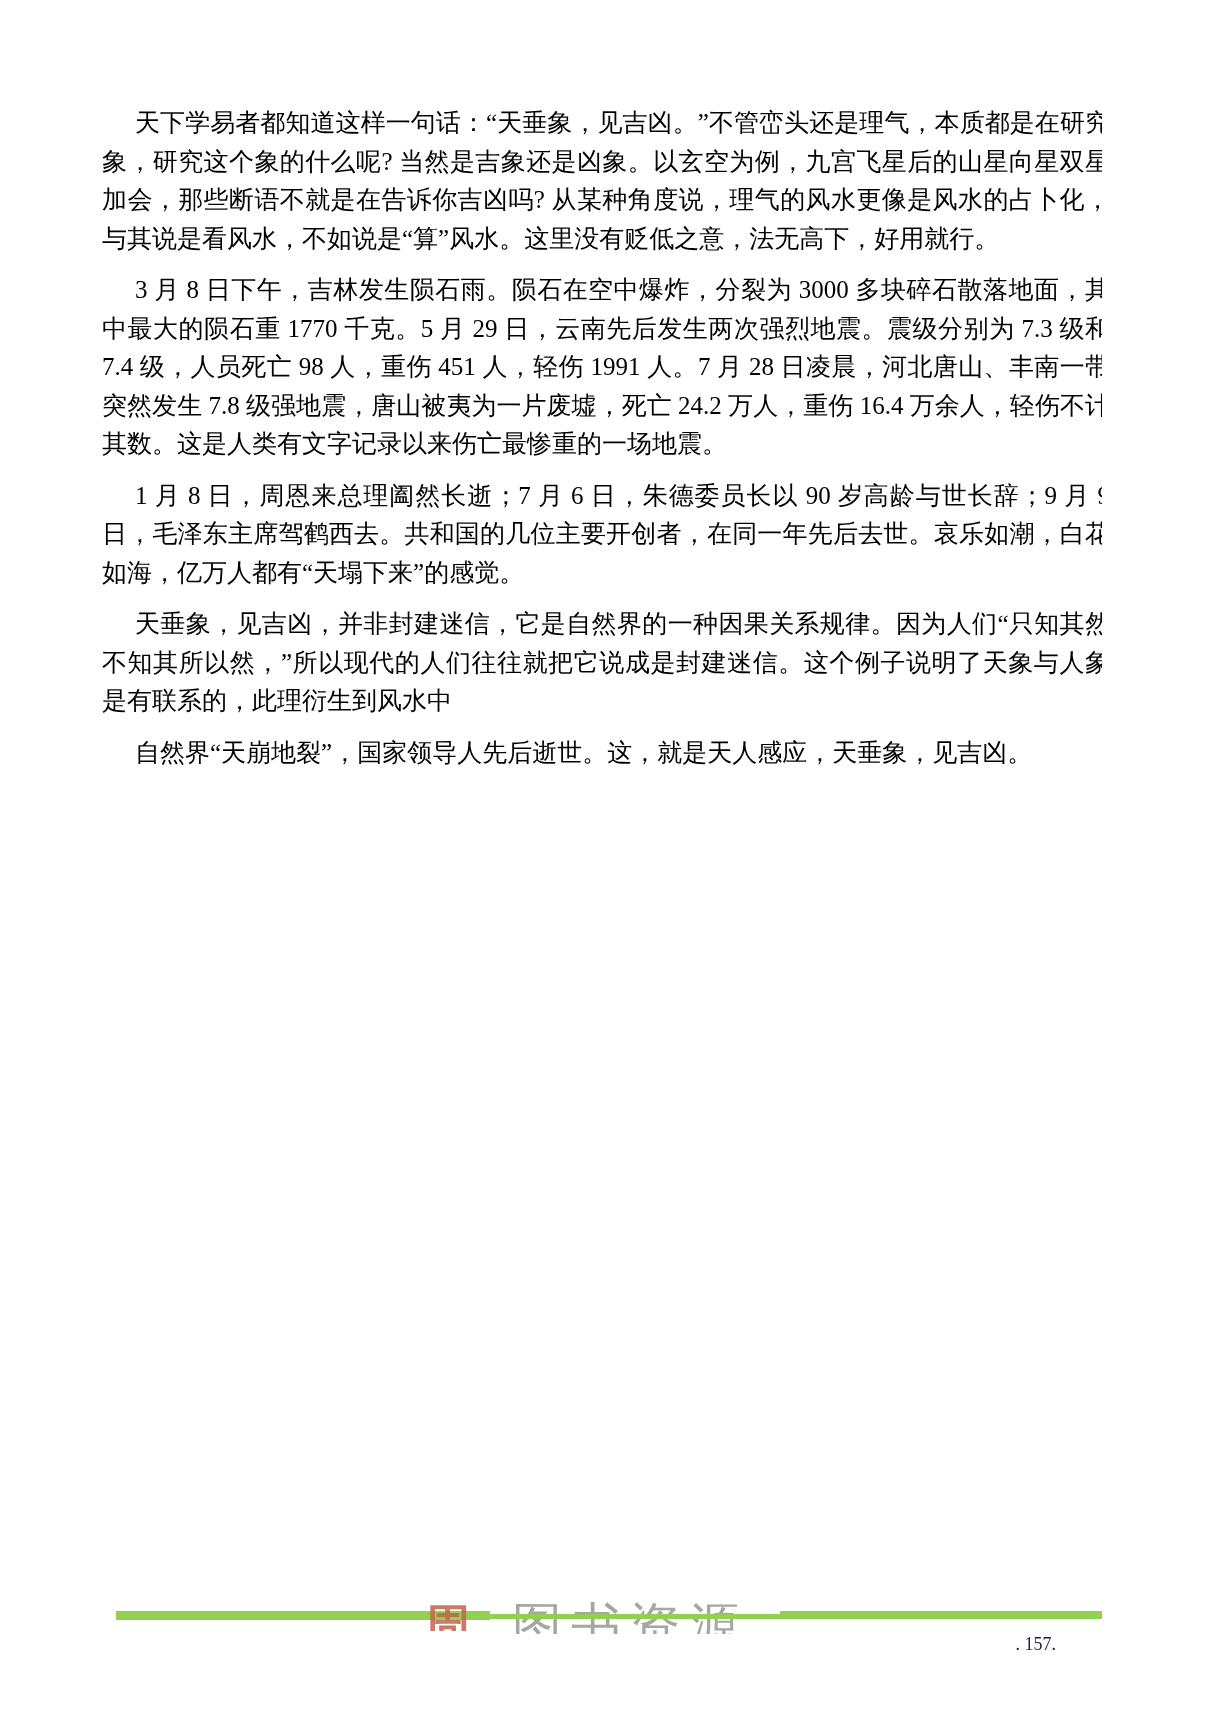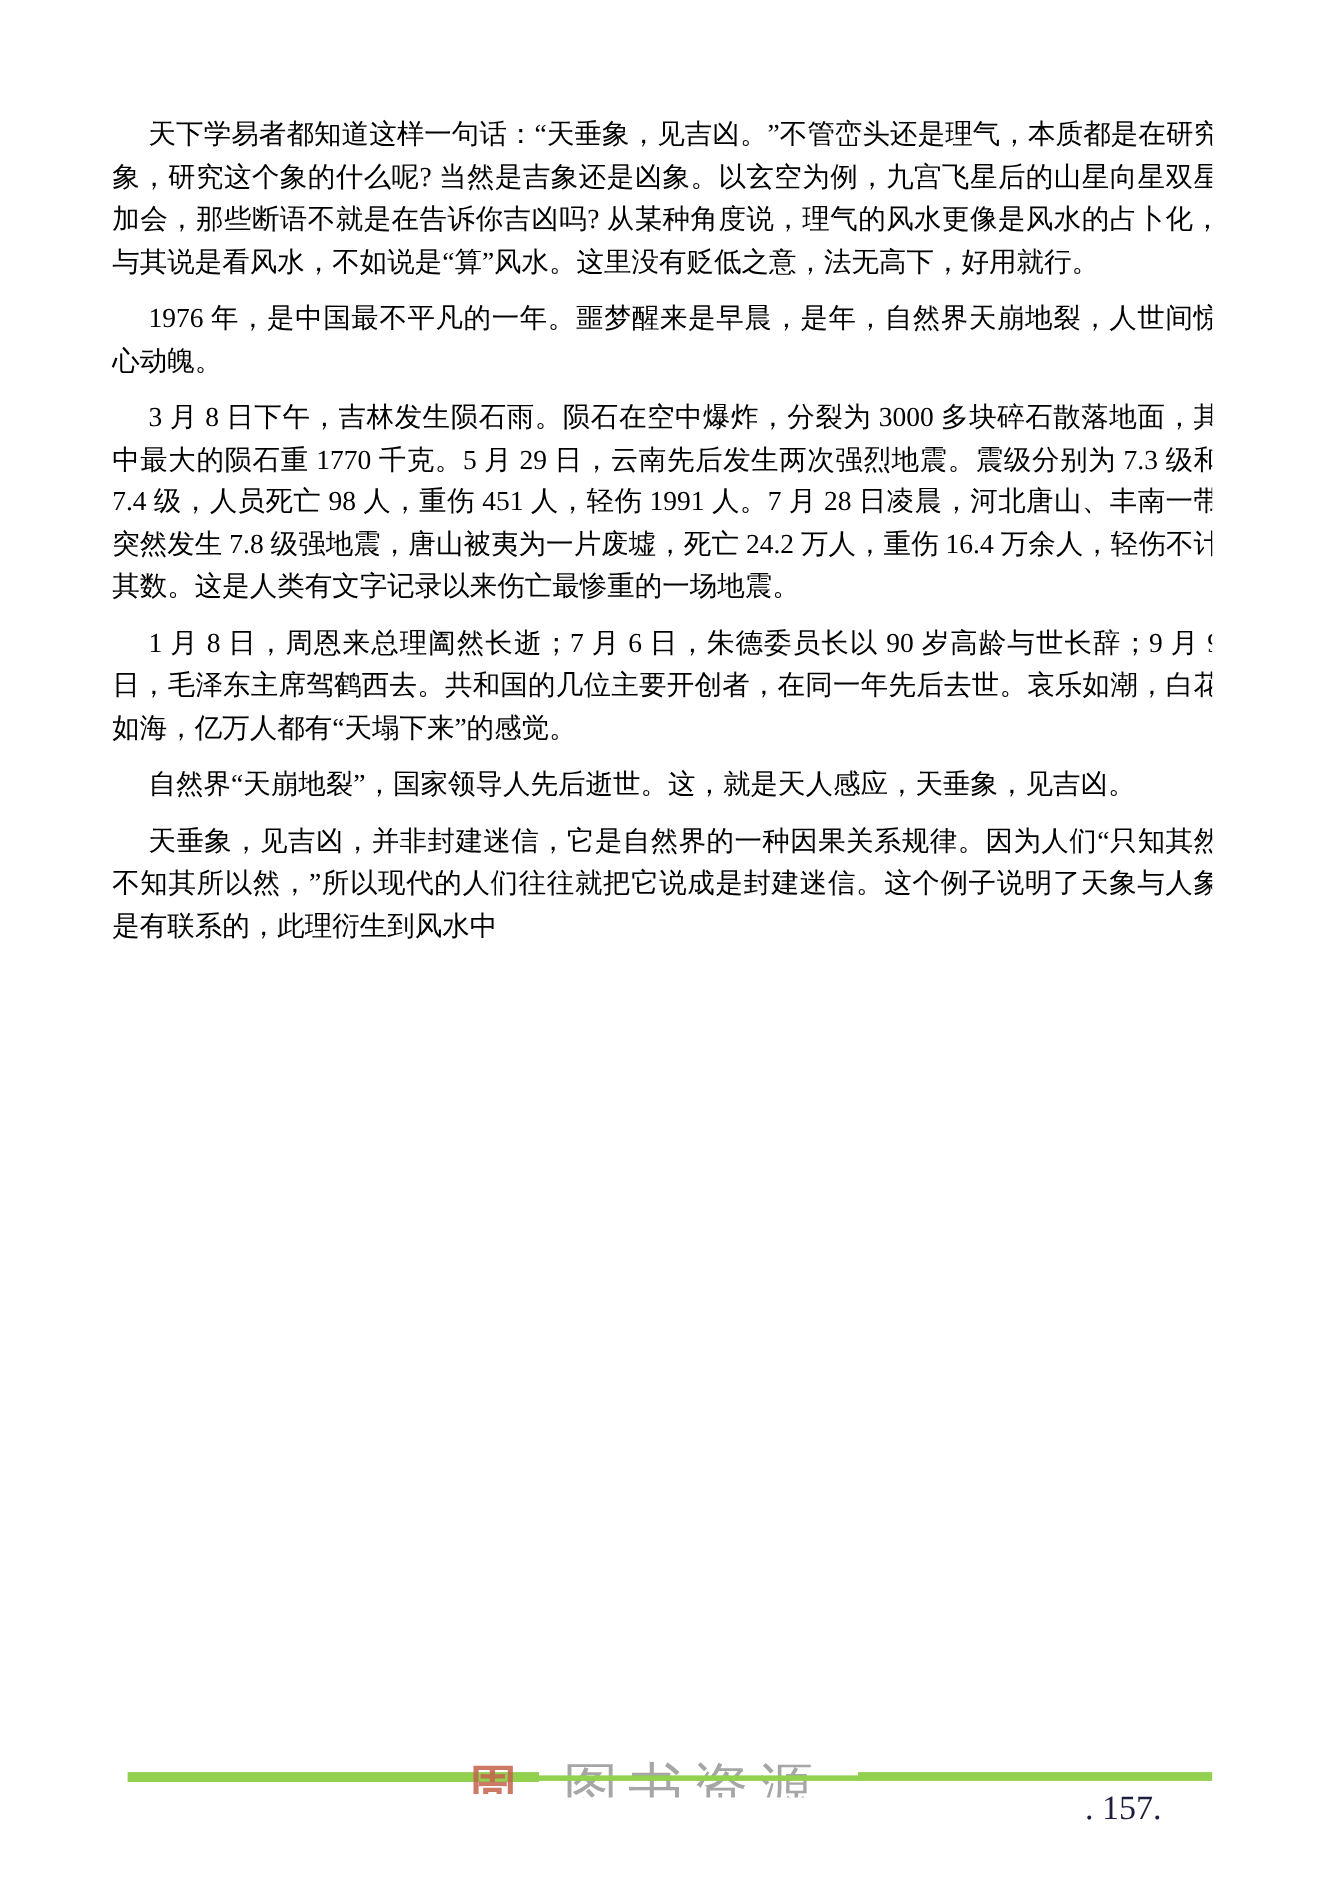--- a/index.html
+++ b/index.html
@@ -65,38 +65,37 @@
   }
   
   .rule{position:absolute;background:#92d050;z-index:2;}
   .rule-a{left:116px;top:1611px;width:374px;height:9px;}
   .rule-b{left:488px;top:1614px;width:294px;height:5px;}
   .rule-c{left:780px;top:1611px;width:326px;height:8px;}
   .page-number{
     position:absolute;
     top:1629px;
     right:46px;
-    font-size:31px;
+    font-size:18px;
     line-height:30px;
     color:#1d1d3f;
     z-index:2;
   }
 </style>
 </head>
 <body>
 
 <div class="page">
 
   <main class="content">
     <p>天下学易者都知道这样一句话：“天垂象，见吉凶。”不管峦头还是理气，本质都是在研究象，研究这个象的什么呢? 当然是吉象还是凶象。以玄空为例，九宫飞星后的山星向星双星加会，那些断语不就是在告诉你吉凶吗? 从某种角度说，理气的风水更像是风水的占卜化，与其说是看风水，不如说是“算”风水。这里没有贬低之意，法无高下，好用就行。</p>
-    <p>1976 年，是中国最不平凡的一年。噩梦醒来是早晨，是年，自然界天崩地裂，人世间惊心动魄。</p>
     <p>3 月 8 日下午，吉林发生陨石雨。陨石在空中爆炸，分裂为 3000 多块碎石散落地面，其中最大的陨石重 1770 千克。5 月 29 日，云南先后发生两次强烈地震。震级分别为 7.3 级和 7.4 级，人员死亡 98 人，重伤 451 人，轻伤 1991 人。7 月 28 日凌晨，河北唐山、丰南一带突然发生 7.8 级强地震，唐山被夷为一片废墟，死亡 24.2 万人，重伤 16.4 万余人，轻伤不计其数。这是人类有文字记录以来伤亡最惨重的一场地震。</p>
     <p>1 月 8 日，周恩来总理阖然长逝；7 月 6 日，朱德委员长以 90 岁高龄与世长辞；9 月 9 日，毛泽东主席驾鹤西去。共和国的几位主要开创者，在同一年先后去世。哀乐如潮，白花如海，亿万人都有“天塌下来”的感觉。</p>
+    <p>天垂象，见吉凶，并非封建迷信，它是自然界的一种因果关系规律。因为人们“只知其然不知其所以然，”所以现代的人们往往就把它说成是封建迷信。这个例子说明了天象与人象是有联系的，此理衍生到风水中</p>
     <p>自然界“天崩地裂”，国家领导人先后逝世。这，就是天人感应，天垂象，见吉凶。</p>
-    <p>天垂象，见吉凶，并非封建迷信，它是自然界的一种因果关系规律。因为人们“只知其然不知其所以然，”所以现代的人们往往就把它说成是封建迷信。这个例子说明了天象与人象是有联系的，此理衍生到风水中</p>
   </main>
 
   <div class="wm-red-box">
     <span>周易</span>
   </div>
   <div class="wm-gray-box">
     <span>图书资源网</span>
   </div>
 
   <div class="rule rule-a"></div>

